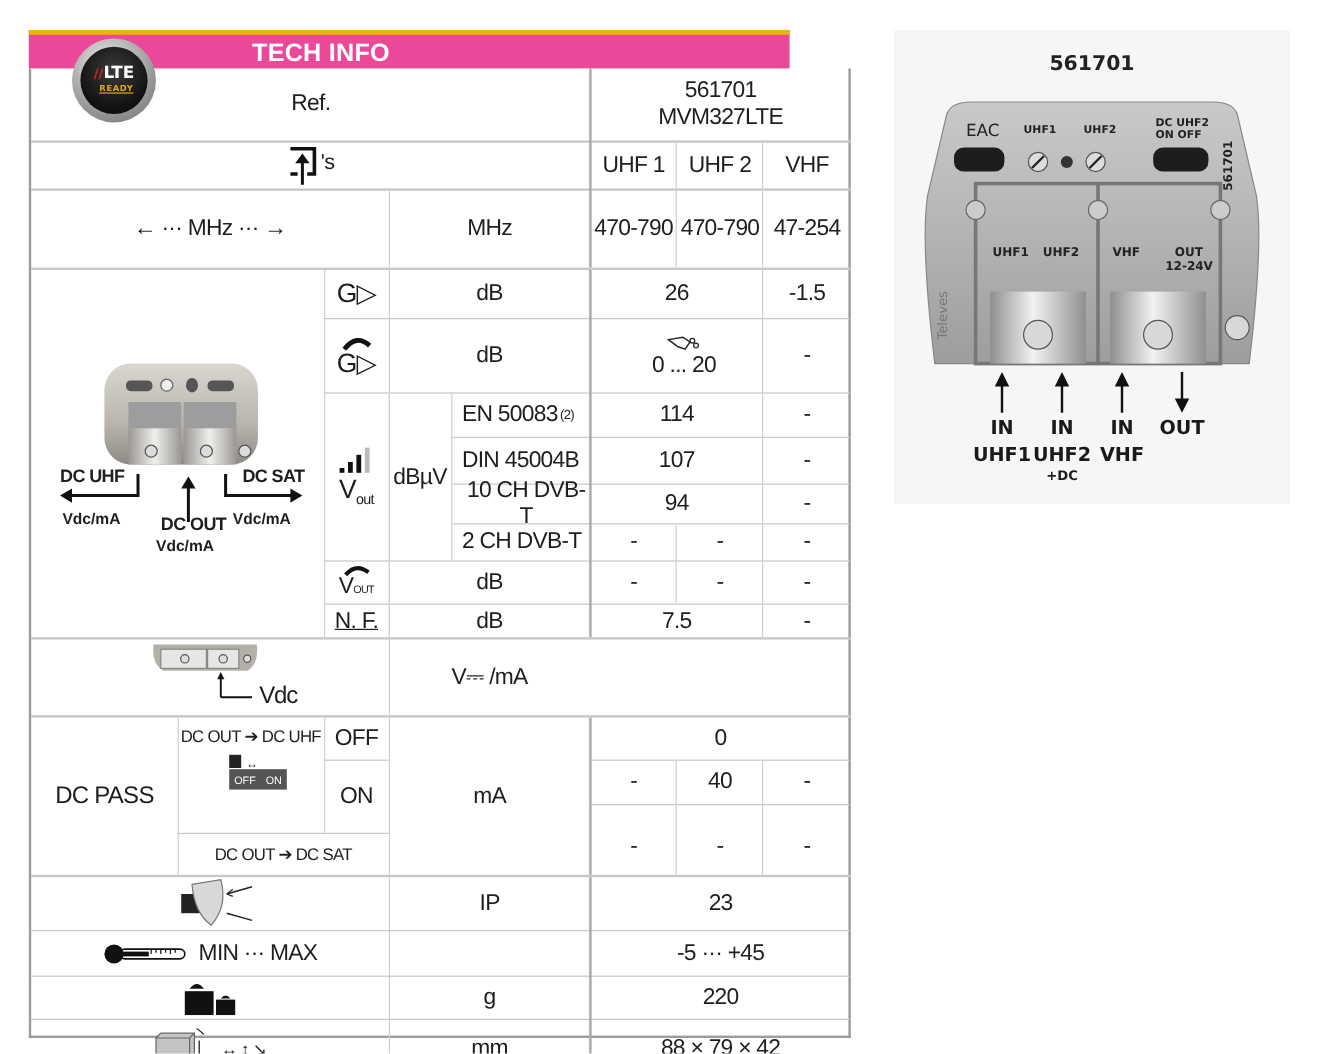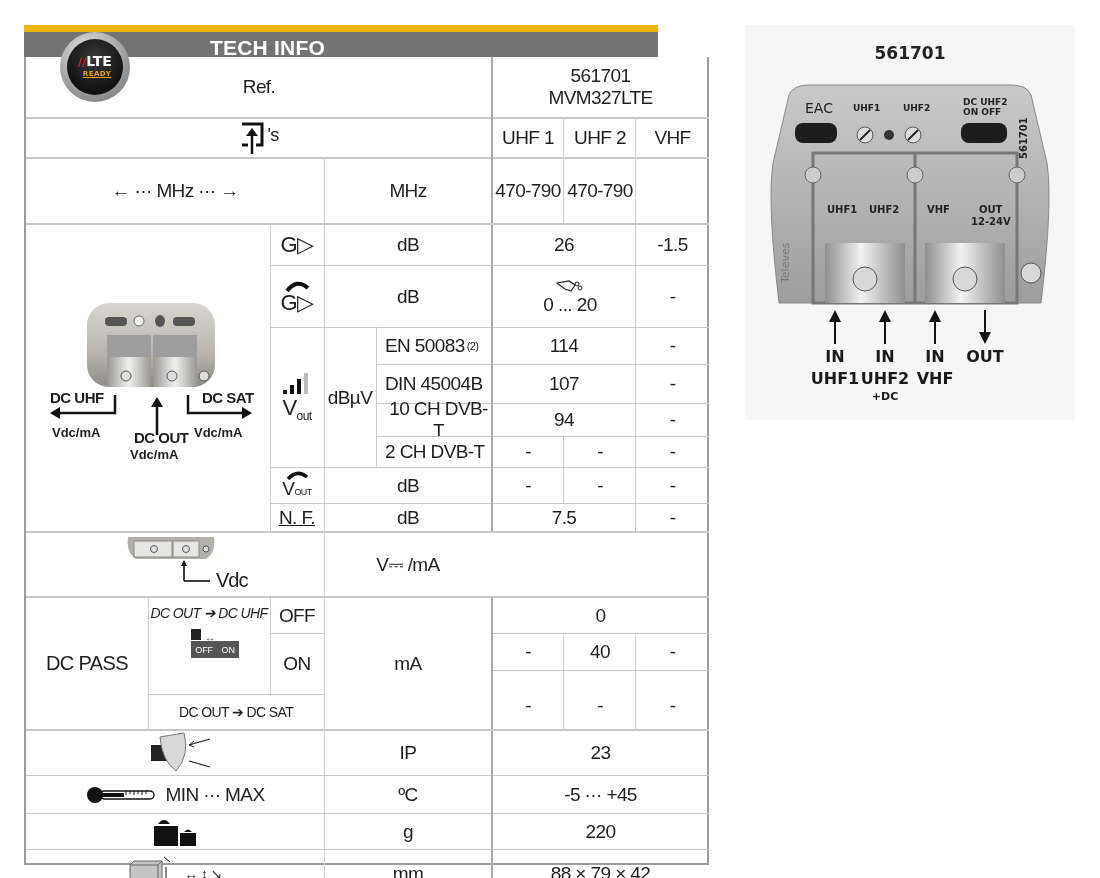--- a/index.html
+++ b/index.html
@@ -1,18 +1,18 @@
 <!DOCTYPE html>
 <html><head>
 <meta charset="utf-8">
 <style>
   * { box-sizing: border-box; margin: 0; padding: 0; }
   body { width: 1100px; height: 878px; background: #ffffff; font-family: "Liberation Sans", "DejaVu Sans", sans-serif; color: #1e1e1e; position: relative; overflow: hidden; }
   .sheet { position: absolute; left: 24px; top: 25px; width: 685px; }
-  .header-bar { position: absolute; left: 0; top: 0; width: 634px; height: 32px; background: #737373; border-top: 7px solid #eab308; }
+  .header-bar { position: absolute; left: 0; top: 0; width: 634px; height: 32px; background: #ec4899; border-top: 4px solid #eab308; }
   .header-title { position: absolute; left: 186px; top: 4px; color: #fff; font-weight: bold; font-size: 21px; letter-spacing: 0.2px; font-family: "Liberation Sans", sans-serif; }
   .lte-badge { position: absolute; left: 36px; top: 7px; width: 70px; height: 70px; border-radius: 50%; background: radial-gradient(circle at 40% 30%, #e8e8e8, #9a9a9a 60%, #6e6e6e); z-index: 5; }
   .lte-inner { position: absolute; left: 7px; top: 7px; width: 56px; height: 56px; border-radius: 50%; background: radial-gradient(circle at 50% 35%, #3a3a3a, #111 70%); }
   .lte-txt { position: absolute; left: 0; width: 56px; top: 14px; text-align: center; color: #fff; font-weight: bold; font-size: 14px; font-family: "DejaVu Sans", sans-serif; }
   .lte-txt .slash { color: #e02020; font-size: 11px; }
   .lte-ready { position: absolute; left: 0; width: 60px; top: 31px; text-align: center; color: #e7a316; font-weight: bold; font-size: 7px; letter-spacing: 0.5px; font-family: "DejaVu Sans", sans-serif; text-decoration: underline; }
 
   .grid { position: absolute; left: 0; top: 32px; width: 685px; height: 808px; border-left: 2px solid #9c9c9c; border-right: 2px solid #9c9c9c; border-bottom: 2px solid #9c9c9c; }
   .c { position: absolute; display: flex; align-items: center; justify-content: center; text-align: center; font-size: 19px; color: #1e1e1e; font-family: "Liberation Sans Narrow", "Liberation Sans", sans-serif; letter-spacing: -0.6px; }
   .hl { position: absolute; height: 1px; background: #c8c8c8; }
@@ -65,20 +65,21 @@
     <div class="c" style="left:538px;top:62px;width:72px;height:38px;">UHF 2</div>
     <div class="c" style="left:610px;top:62px;width:73px;height:38px;">VHF</div>
     <div class="hlt" style="left:0;top:100px;width:683px;"></div>
 
     <div class="c" style="left:0;top:102px;width:298px;height:64px;">
       <span>← ···</span>&nbsp;<span>MHz</span>&nbsp;<span>··· →</span>
     </div>
     <div class="c" style="left:298px;top:102px;width:168px;height:64px;">MHz</div>
     <div class="c" style="left:466px;top:102px;width:72px;height:64px;">470-790</div>
     <div class="c" style="left:538px;top:102px;width:72px;height:64px;">470-790</div>
+    <div class="c" style="left:610px;top:102px;width:73px;height:64px;">47-254</div>
     <div class="hlt" style="left:0;top:166px;width:683px;"></div>
 
     <div style="position:absolute;left:0;top:168px;width:244px;height:306px;">
       <svg width="244" height="306" viewBox="0 0 244 306">
         <defs>
           <linearGradient id="gbody" x1="0" y1="0" x2="0" y2="1">
             <stop offset="0" stop-color="#d9d6d0"></stop>
               <stop offset="0.6" stop-color="#b9b5ae"></stop>
               <stop offset="1" stop-color="#8d8a84"></stop>
           </linearGradient>
@@ -208,21 +209,21 @@
         <path d="M158 48 H184" stroke="#111" stroke-width="1.6"></path>
       </svg>
       <div style="position:absolute;left:190px;top:36px;font-size:20px;letter-spacing:-1px;">Vdc</div>
     </div>
     <div class="vl" style="left:298px;top:476px;height:63px;"></div>
     <div class="c" style="left:298px;top:476px;width:168px;height:63px;">V⎓ /mA</div>
     <div class="hlt" style="left:0;top:539px;width:683px;"></div>
 
     <div class="c" style="left:0;top:541px;width:122px;height:131px;font-size:20px;">DC PASS</div>
     <div class="vl" style="left:122px;top:541px;height:131px;"></div>
-    <div class="c" style="left:122px;top:541px;width:122px;height:30px;font-size:14px;font-style:italic;">DC OUT ➔ DC UHF</div>
+    <div class="c" style="left:122px;top:541px;width:122px;height:30px;font-size:14px;">DC OUT ➔ DC UHF</div>
     <div style="position:absolute;left:165px;top:572px;width:48px;height:32px;">
       <div style="position:absolute;left:0;top:0;width:10px;height:11px;background:#222;"></div>
       <div style="position:absolute;left:14px;top:4px;font-size:10px;line-height:10px;">↔</div>
       <div style="position:absolute;left:0;top:12px;width:48px;height:17px;background:#555;color:#fff;font-size:9px;display:flex;justify-content:space-around;align-items:center;">
         <span>OFF</span>
           <span>ON</span>
       </div>
     </div>
     <div class="vl" style="left:244px;top:541px;height:96px;"></div>
     <div class="c" style="left:244px;top:541px;width:54px;height:35px;">OFF</div>
@@ -259,21 +260,20 @@
 
     <div class="c" style="left:0;top:719px;width:298px;height:37px;">
       <svg width="72" height="18" viewBox="0 0 72 18" style="margin-right:8px;">
         <circle cx="9" cy="9" r="8" fill="#111"></circle>
         <rect x="14" y="5" width="54" height="8" rx="4" fill="none" stroke="#111" stroke-width="1.4"></rect>
         <rect x="14" y="7" width="24" height="4" fill="#111"></rect>
         <path d="M40 5 V9 M44 5 V8 M48 5 V9 M52 5 V8 M56 5 V9 M60 5 V8" stroke="#111"></path>
       </svg>
       <span>MIN ··· MAX</span>
     </div>
-    <div class="c" style="left:298px;top:719px;width:168px;height:37px;">ºC</div>
     <div class="c" style="left:466px;top:719px;width:217px;height:37px;">-5 ··· +45</div>
     <div class="hl" style="left:0;top:756px;width:683px;"></div>
 
     <div class="c" style="left:0;top:757px;width:298px;height:35px;">
       <svg width="46" height="28" viewBox="0 0 46 28">
         <path d="M6 6 Q12 -2 18 6 Z" fill="#111"></path>
           <rect x="2" y="8" width="24" height="20" fill="#111"></rect>
         <path d="M32 14 Q36 9 40 14 Z" fill="#111"></path>
           <rect x="28" y="15" width="16" height="13" fill="#111"></rect>
       </svg>

